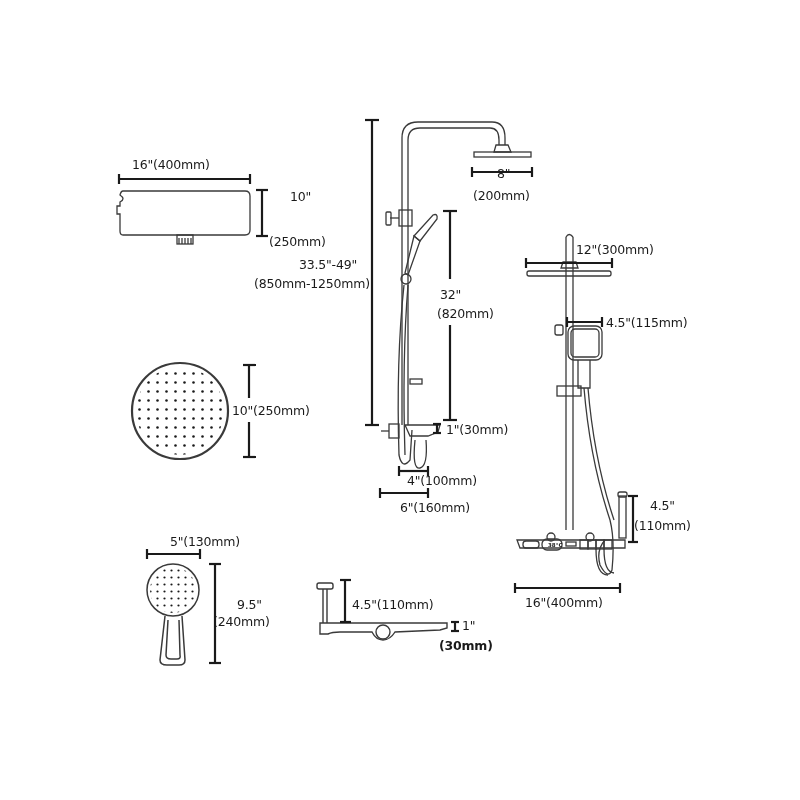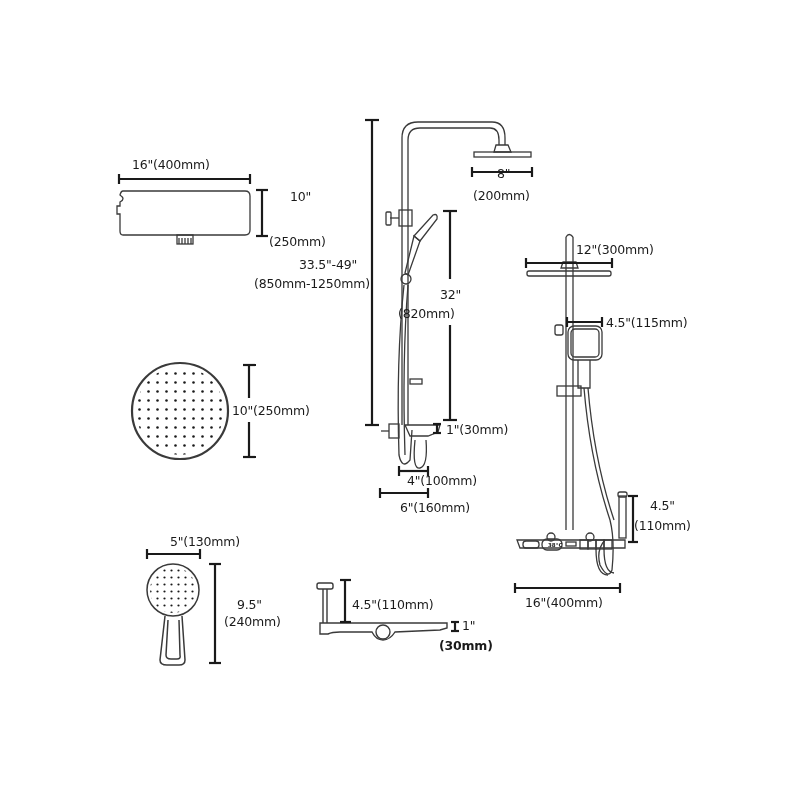--- a/index.html
+++ b/index.html
@@ -181,32 +181,32 @@
 </svg>
 
 <div class="lbl" style="left:132px;top:157px;">16"(400mm)</div>
 <div class="lbl" style="left:290px;top:189px;">10"</div>
 <div class="lbl" style="left:269px;top:207px;margin-top:27px;">(250mm)</div>
 
 <div class="lbl" style="left:232px;top:403px;background:#fff;">10"(250mm)</div>
 
 <div class="lbl" style="left:170px;top:534px;">5"(130mm)</div>
 <div class="lbl" style="left:237px;top:597px;">9.5"</div>
-<div class="lbl" style="left:224px;top:614px;">(240mm)</div>
+<div class="lbl" style="left:213px;top:614px;">(240mm)</div>
 
 <div class="lbl" style="left:352px;top:597px;">4.5"(110mm)</div>
 <div class="lbl" style="left:462px;top:618px;">1"</div>
 <div class="lbl" style="left:439px;top:638px;font-weight:bold;">(30mm)</div>
 
 <div class="lbl" style="left:299px;top:257px;">33.5"-49"</div>
 <div class="lbl" style="left:254px;top:276px;">(850mm-1250mm)</div>
 <div class="lbl" style="left:497px;top:166px;">8"</div>
 <div class="lbl" style="left:473px;top:188px;">(200mm)</div>
 <div class="lbl" style="left:440px;top:287px;">32"</div>
-<div class="lbl" style="left:398px;top:306px;text-align:center;">(820mm)</div>
+<div class="lbl" style="left:437px;top:306px;text-align:center;">(820mm)</div>
 <div class="lbl" style="left:446px;top:422px;">1"(30mm)</div>
 <div class="lbl" style="left:407px;top:473px;">4"(100mm)</div>
 <div class="lbl" style="left:400px;top:500px;">6"(160mm)</div>
 
 <div class="lbl" style="left:576px;top:242px;">12"(300mm)</div>
 <div class="lbl" style="left:606px;top:315px;">4.5"(115mm)</div>
 <div class="lbl" style="left:650px;top:498px;">4.5"</div>
 <div class="lbl" style="left:634px;top:518px;text-align:center;">(110mm)</div>
 <div class="lbl" style="left:525px;top:595px;">16"(400mm)</div>
 

